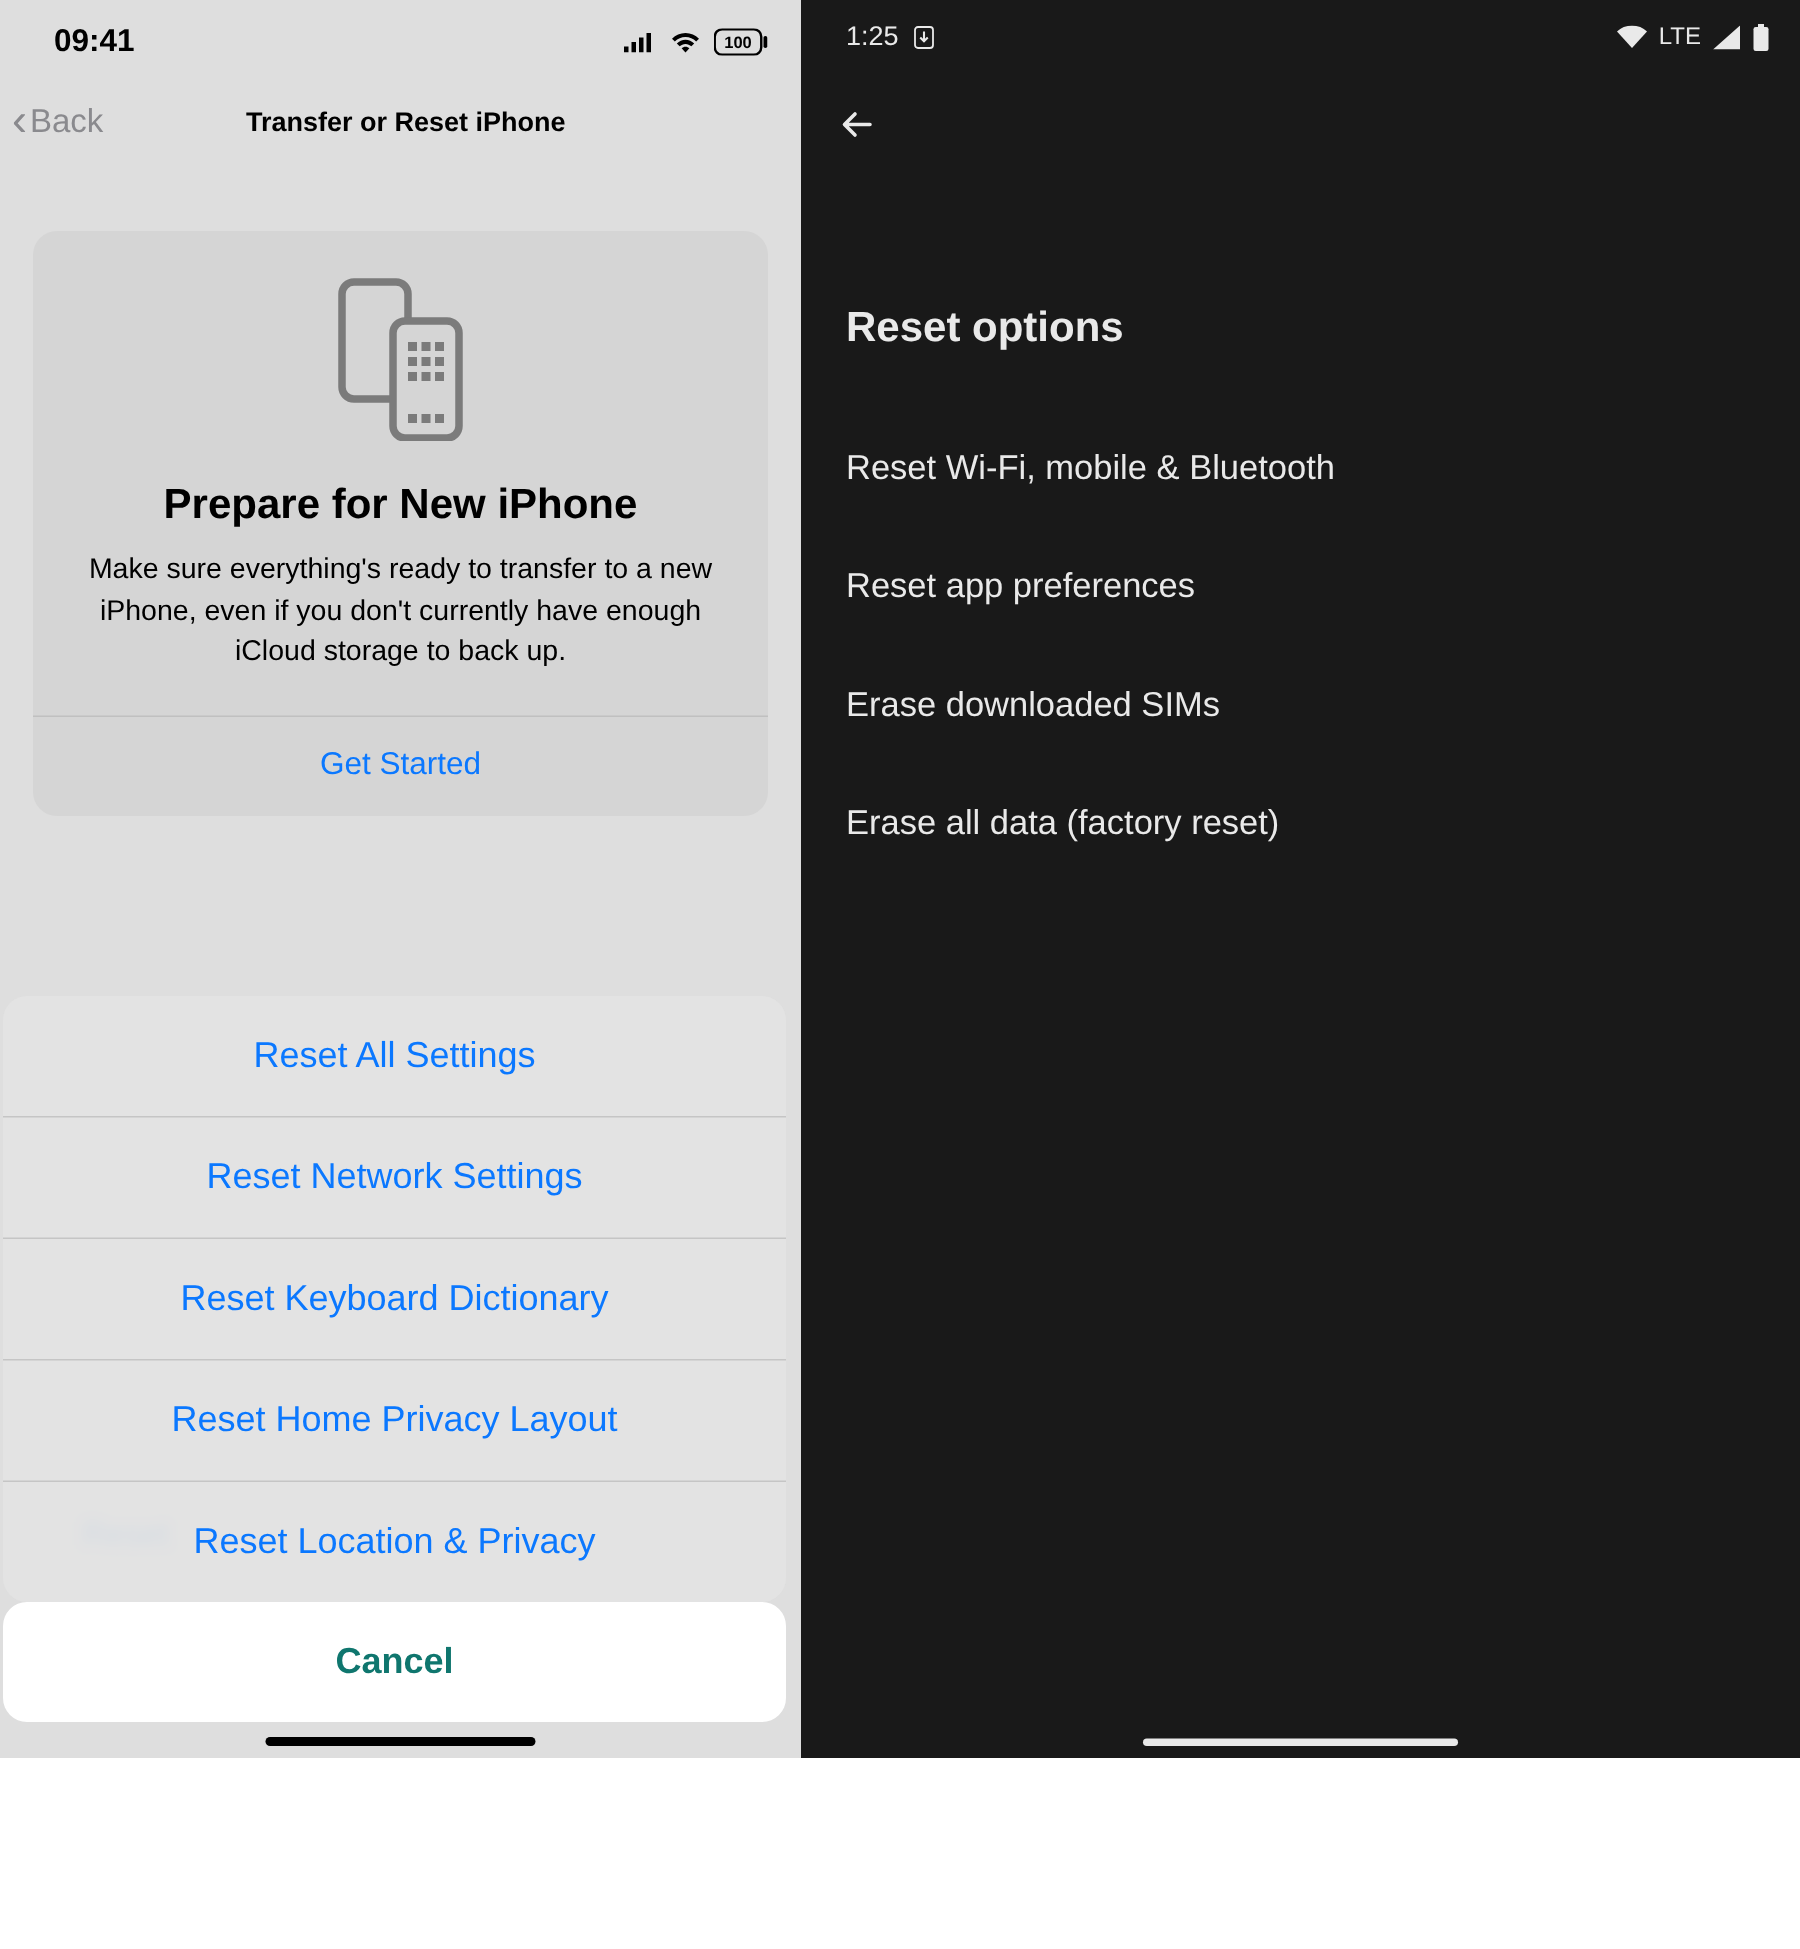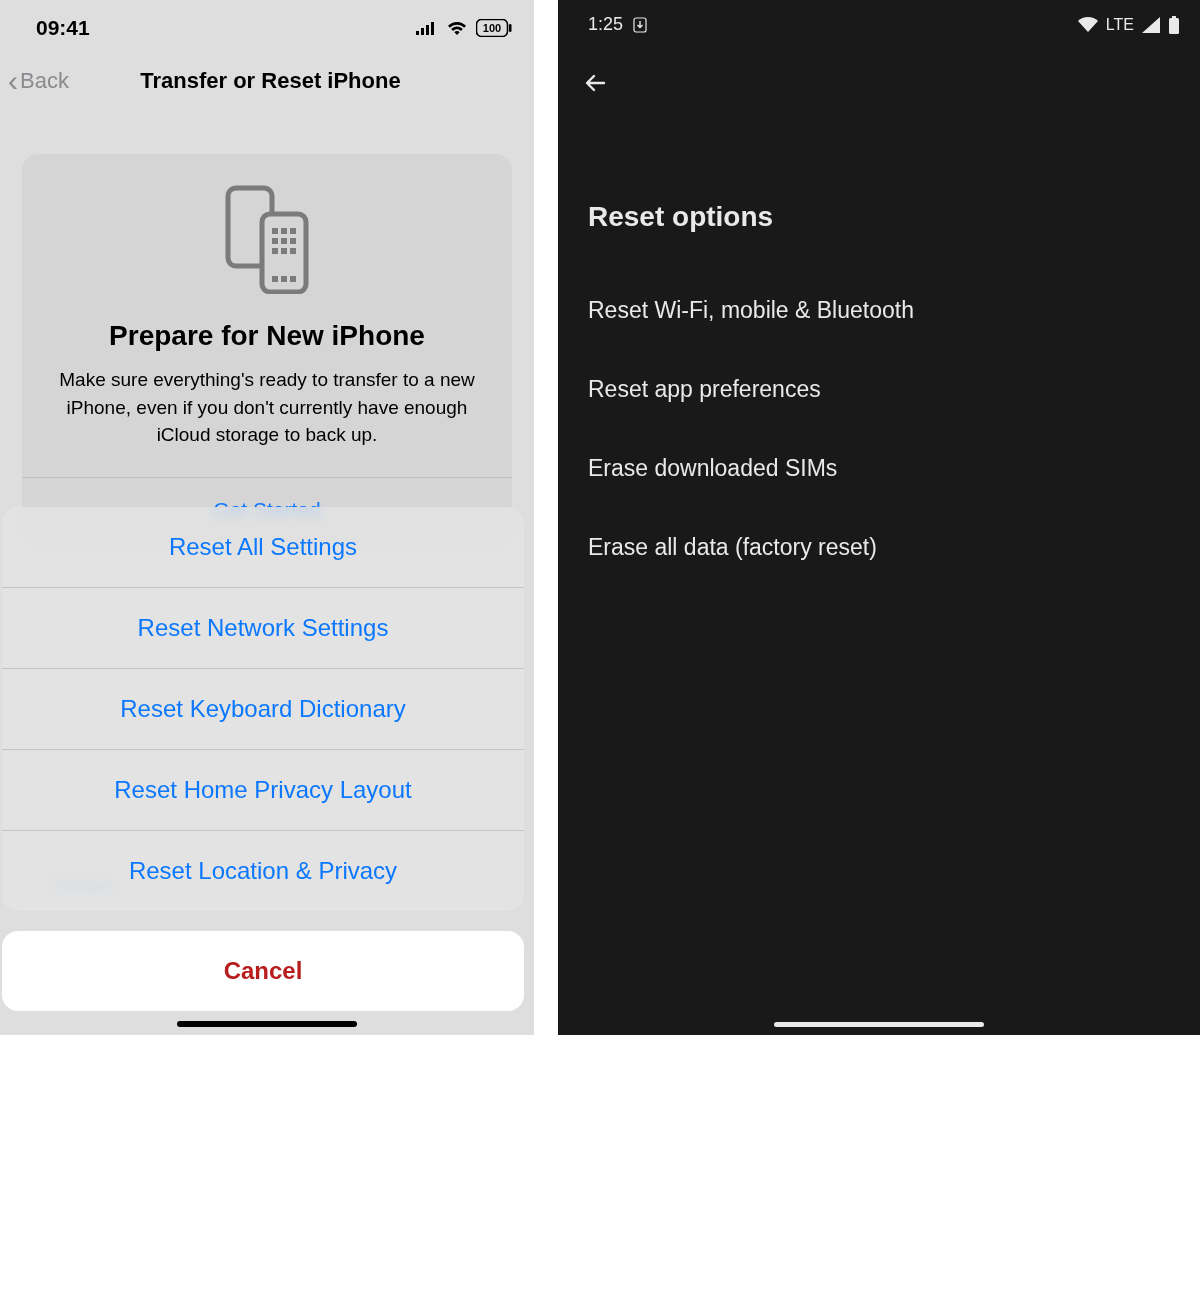--- a/index.html
+++ b/index.html
@@ -1,40 +1,40 @@
 <!DOCTYPE html>
 <html><head>
 <meta charset="utf-8">
 <style>
   * { box-sizing: border-box; margin: 0; padding: 0; }
   html, body { width: 1200px; height: 1299px; font-family: -apple-system, "Helvetica Neue", Arial, sans-serif; }
-  .stage { display: flex; width: 1200px; height: 1035px; gap: 24px; }
+  .stage { display: flex; width: 1200px; height: 1172px; }
   .ios { width: 534px; height: 100%; background: #dedede; position: relative; overflow: hidden; }
   .android { flex: 1; height: 100%; background: #191919; position: relative; overflow: hidden; color: #e9e9e9; }
 
   
   .ios .statusbar { display: flex; justify-content: space-between; align-items: center; padding: 16px 22px 6px 36px; font-size: 21px; font-weight: 700; color: #000; }
   .ios .status-right { display: flex; align-items: center; gap: 8px; }
   .ios .status-right svg { display: block; }
   .ios .navrow { display: flex; align-items: center; padding: 20px 10px 28px 8px; }
   .ios .back { display: flex; align-items: center; color: #8a8a8e; font-size: 22px; }
   .ios .back .chev { font-size: 30px; line-height: 1; margin-right: 2px; color:#8a8a8e; }
-  .ios .title { flex: 1; text-align: center; font-size: 22px; font-weight: 700; color: #000; margin-left: -52px; }
+  .ios .title { flex: 1; text-align: center; font-size: 18px; font-weight: 700; color: #000; margin-left: -52px; }
   .ios .card { margin: 30px 22px 0 22px; background: #d5d5d5; border-radius: 16px; padding: 24px 18px 0 18px; text-align: center; }
   .ios .card .phones { display:flex; justify-content:center; margin: 6px 0 26px 0; }
   .ios .card h2 { font-size: 28px; font-weight: 700; color:#000; margin-bottom: 14px; }
   .ios .card p { font-size: 19px; color:#000; line-height: 1.45; }
   .ios .card .sep { border-top: 1px solid #c0c0c0; margin: 28px -18px 0 -18px; }
   .ios .card .getstarted { color:#0b78ff; font-size: 21px; padding: 20px 0 22px 0; }
 
   .ios .sheet-wrap { position: absolute; left: 2px; right: 10px; bottom: 24px; }
   .ios .sheet { background: #e3e3e3cc; backdrop-filter: blur(4px); border-radius: 16px; overflow: hidden; }
   .ios .sheet .opt { text-align: center; color:#0b78ff; font-size: 24px; padding: 26px 8px; border-bottom: 1px solid #c5c5c5; }
   .ios .sheet .opt:last-child { border-bottom: none; }
-  .ios .cancel { margin-top: 20px; background:#ffffff; border-radius: 16px; text-align:center; color:#b91c1c; font-size: 24px; font-weight: 600; padding: 26px 12px; }
+  .ios .cancel { margin-top: 0; background:#ffffff; border-radius: 16px; text-align:center; color:#0f766e; font-size: 24px; font-weight: 600; padding: 26px 12px; }
   .ios .ghost { position:absolute; left:55px; bottom:136px; color:#0b78ff; font-size:22px; opacity:.35; }
   .ios .homebar { position: absolute; bottom: 8px; left: 50%; transform: translateX(-50%); width: 180px; height: 6px; background:#000; border-radius: 4px; }
 
   
   .android .statusbar { display:flex; justify-content:space-between; align-items:center; padding: 14px 20px 4px 30px; font-size: 18px; }
   .android .statusbar .left { display:flex; align-items:center; gap:10px; }
   .android .statusbar .right { display:flex; align-items:center; gap:8px; }
   .android .statusbar svg { display:block; }
   .android .backrow { padding: 30px 0 0 24px; }
   .android .backrow .arrow { color:#e9e9e9; }

